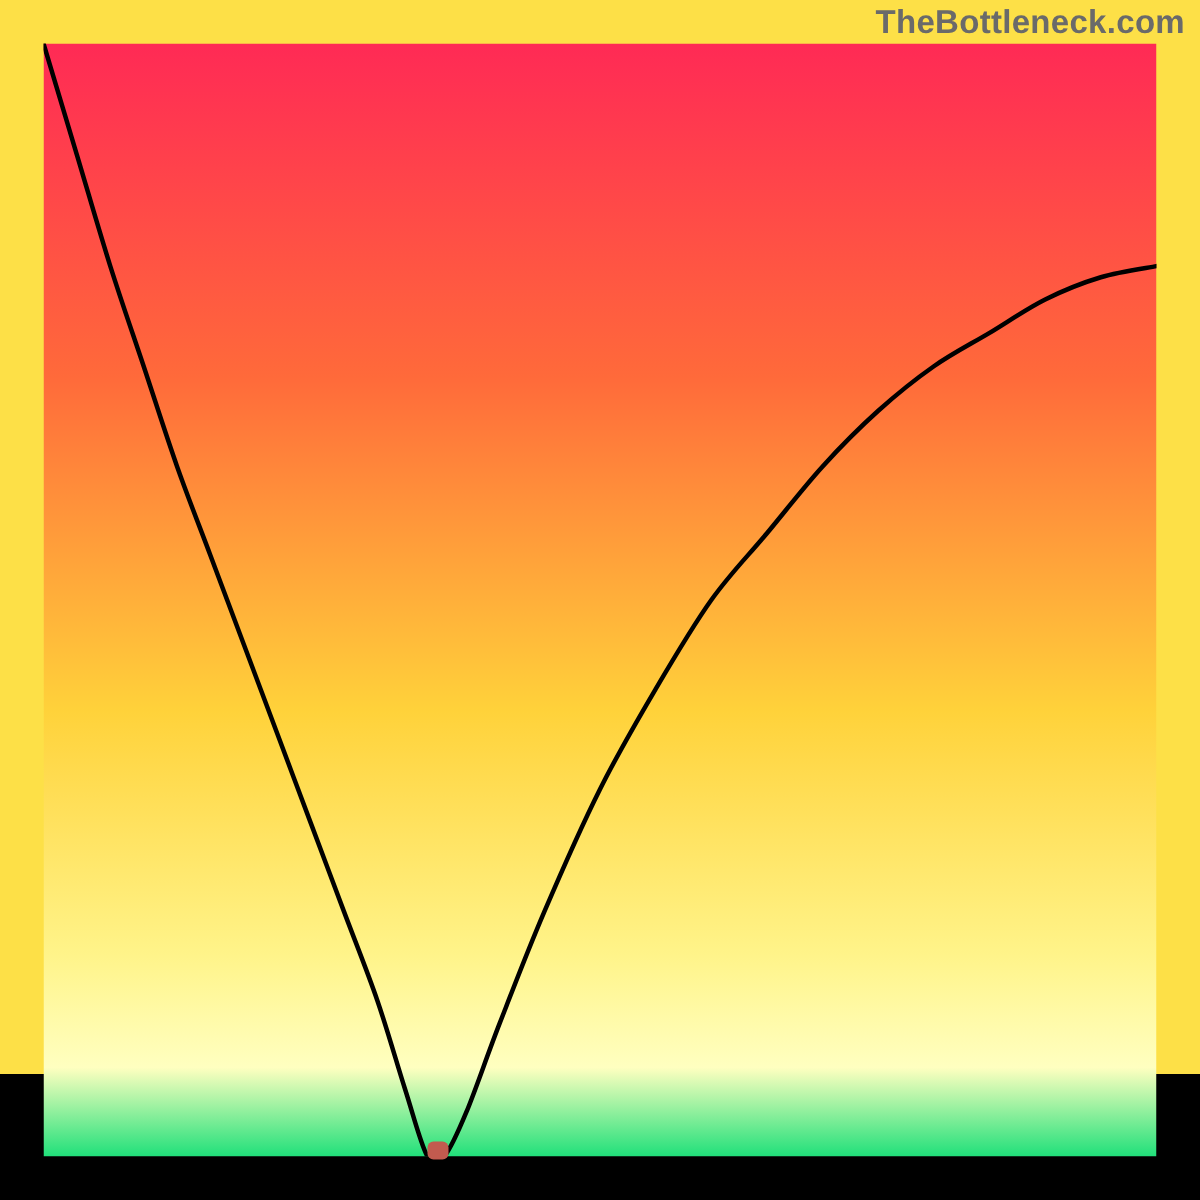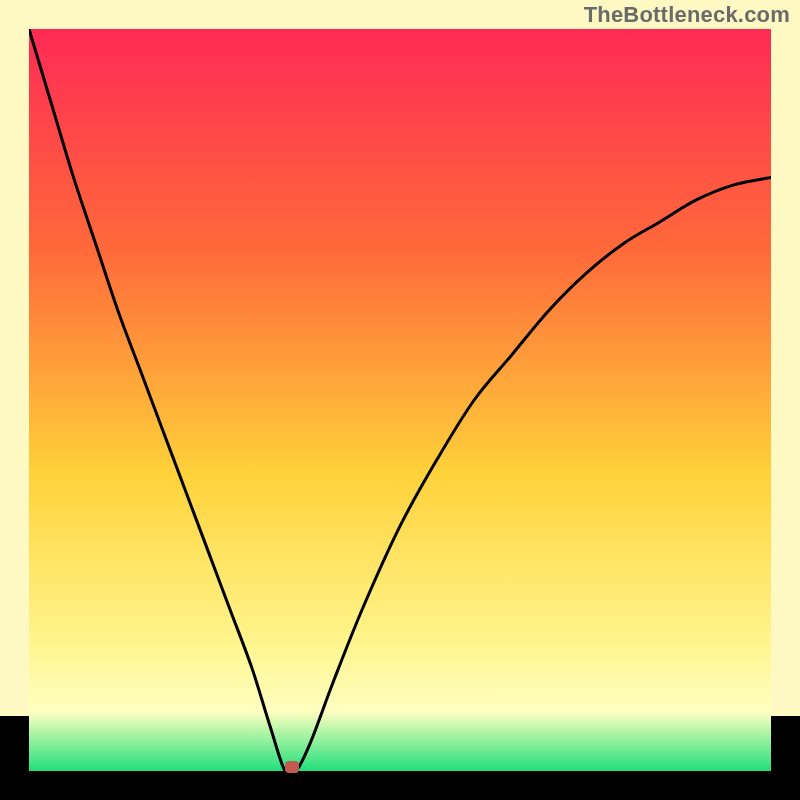--- a/index.html
+++ b/index.html
@@ -8,21 +8,21 @@
     width: 800px;
     height: 800px;
     background: #000;
     font-family: Arial, Helvetica, sans-serif;
     overflow: hidden;
   }
   .frame {
     position: relative;
     width: 800px;
     height: 716px;
-    background: #fef9c3;
+    background: #fde047;
   }
   .watermark {
     position: absolute;
     top: 2px;
     right: 10px;
     color: #6a6a6a;
     font-size: 22px;
     font-weight: 600;
     letter-spacing: 0.2px;
     user-select: none;

